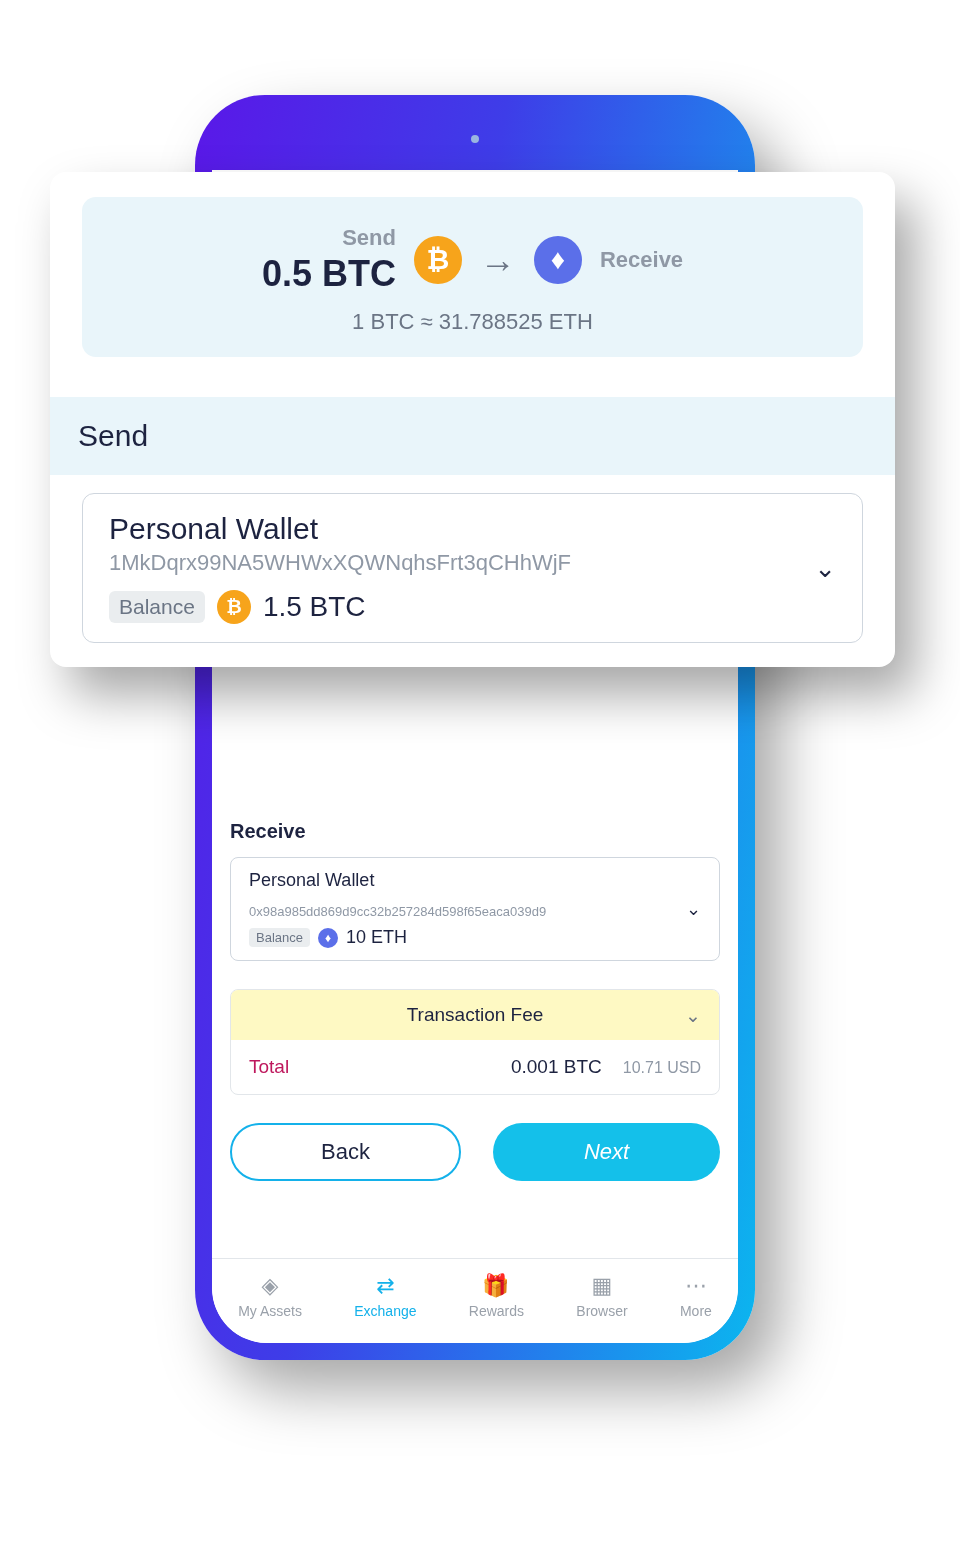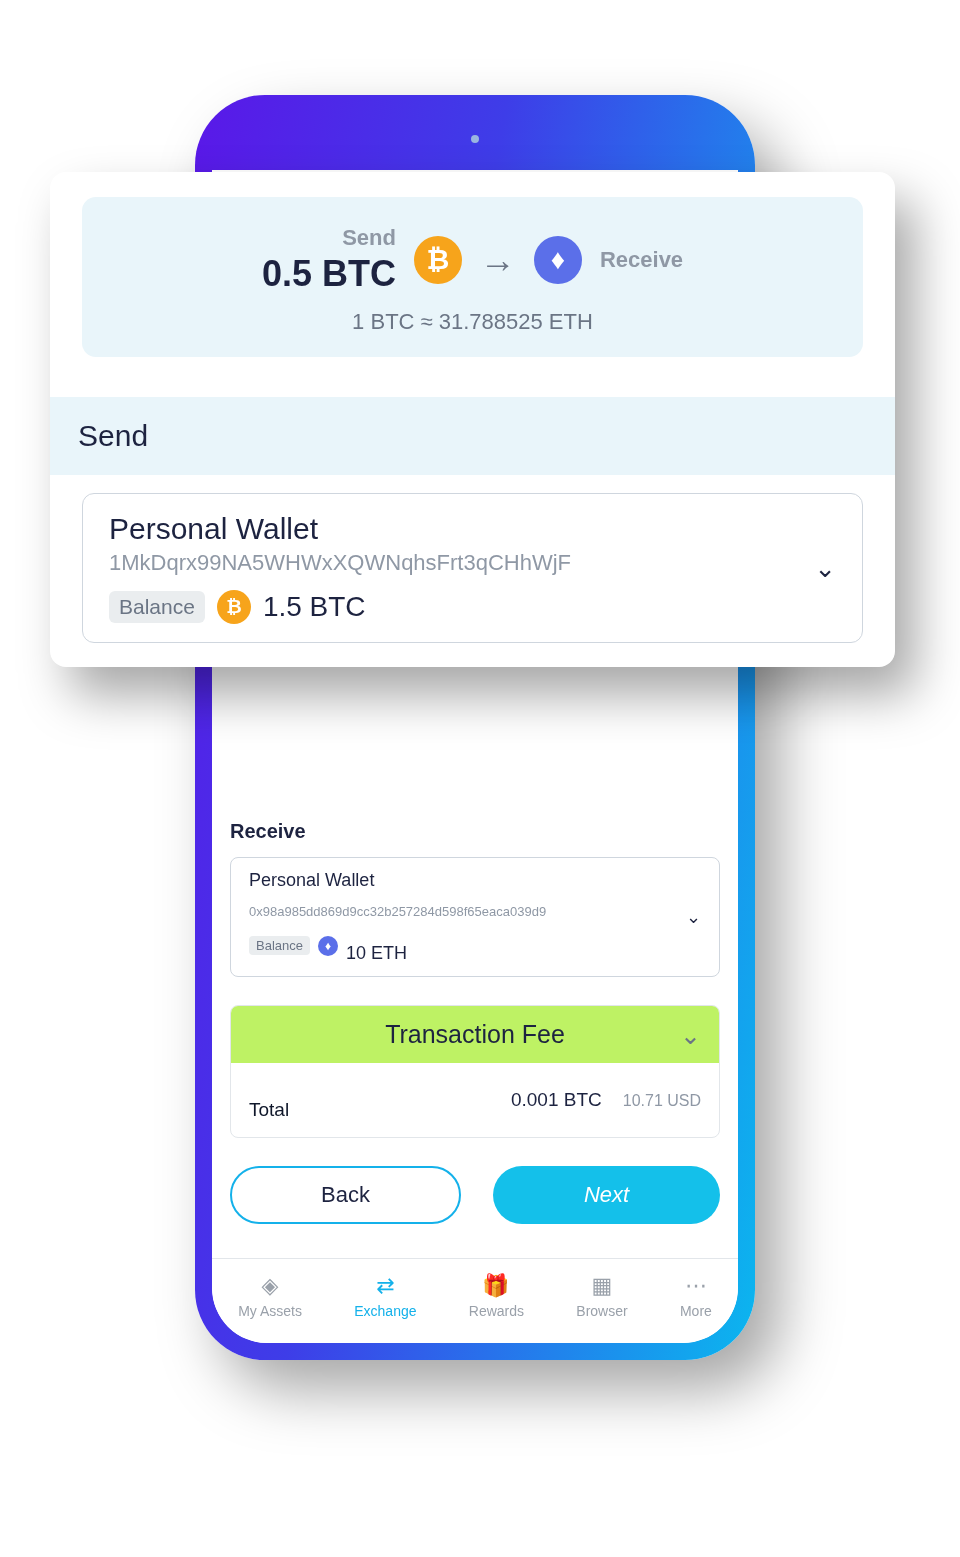--- a/index.html
+++ b/index.html
@@ -80,27 +80,27 @@
   .phone-content { position:absolute; left:0; right:0; top:650px; padding:0 18px;}
   .sec-small { color:#1d2340; font-size:20px; font-weight:600; margin-bottom:14px;}
   .wallet-card-sm {
     border:1px solid #cfd6de; border-radius:8px; padding:12px 18px; position:relative;
   }
   .wallet-card-sm .wt { color:#1d2340; font-size:18px; font-weight:500;}
   .wallet-card-sm .wa { color:#8f98a5; font-size:13px; margin-top:13px;}
   .wallet-card-sm .brow { display:flex; align-items:center; gap:8px; margin-top:8px;}
   .wallet-card-sm .bb { background:#eaedef; color:#6b7585; border-radius:4px; padding:2px 7px; font-size:13px;}
   .wallet-card-sm .cs { width:20px; height:20px; border-radius:50%; display:flex; align-items:center; justify-content:center; color:#fff; font-size:12px; font-weight:700;}
-  .wallet-card-sm .bt { color:#1d2340; font-size:18px; font-weight:500;margin-top:16px;}
+  .wallet-card-sm .bt { color:#1d2340; font-size:18px; font-weight:500;}
   .wallet-card-sm .ch { position:absolute; right:18px; top:50%; transform:translateY(-50%); color:#1d2340; font-size:18px;}
   .fee-box { margin-top:28px; border:1px solid #e2e6ea; border-radius:8px; overflow:hidden;}
-  .fee-head { background:#bef264; color:#1d2340; font-size:25px; font-weight:500; text-align:center; padding:14px; position:relative;}
+  .fee-head { background:#fef9c3; color:#1d2340; font-size:19px; font-weight:500; text-align:center; padding:14px; position:relative;}
   .fee-head .v { position:absolute; right:18px; top:50%; transform:translateY(-50%); color:#6b7585;}
   .fee-row { display:flex; justify-content:space-between; align-items:center; padding:16px 18px; font-size:19px;}
-  .fee-row .tot{ color:#0f172a;margin-top:20px;}
+  .fee-row .tot{ color:#be185d;}
   .fee-row .right{ display:flex; gap:21px; align-items:baseline;}
   .fee-row .btcv{ color:#1d2340; font-weight:500;}
   .fee-row .usdv{ color:#8f98a5; font-size:16px;text-align:center;}
   .btn-row { display:flex; gap:32px; margin-top:28px;}
   .btn { flex:1; height:58px; border-radius:29px; display:flex; align-items:center; justify-content:center; font-size:22px; font-weight:500; cursor:pointer; border:none;}
   .btn-back { background:#fff; color:#1d2340; border:2.5px solid #14b1ea;}
   .btn-next { background:#14c0ea; color:#fff;font-style:italic;}
   .tabbar { position:absolute; left:0; right:0; bottom:0; height:85px; border-top:1px solid #e2e6ea; display:flex; justify-content:space-around; align-items:center; padding-bottom:10px; background:#fff; border-radius:0 0 55px 55px;}
   .tab { display:flex; flex-direction:column; align-items:center; gap:4px; font-size:14px; color:#9aa1aa; cursor:pointer;}
   .tab.active { color:#14b1ea;}

